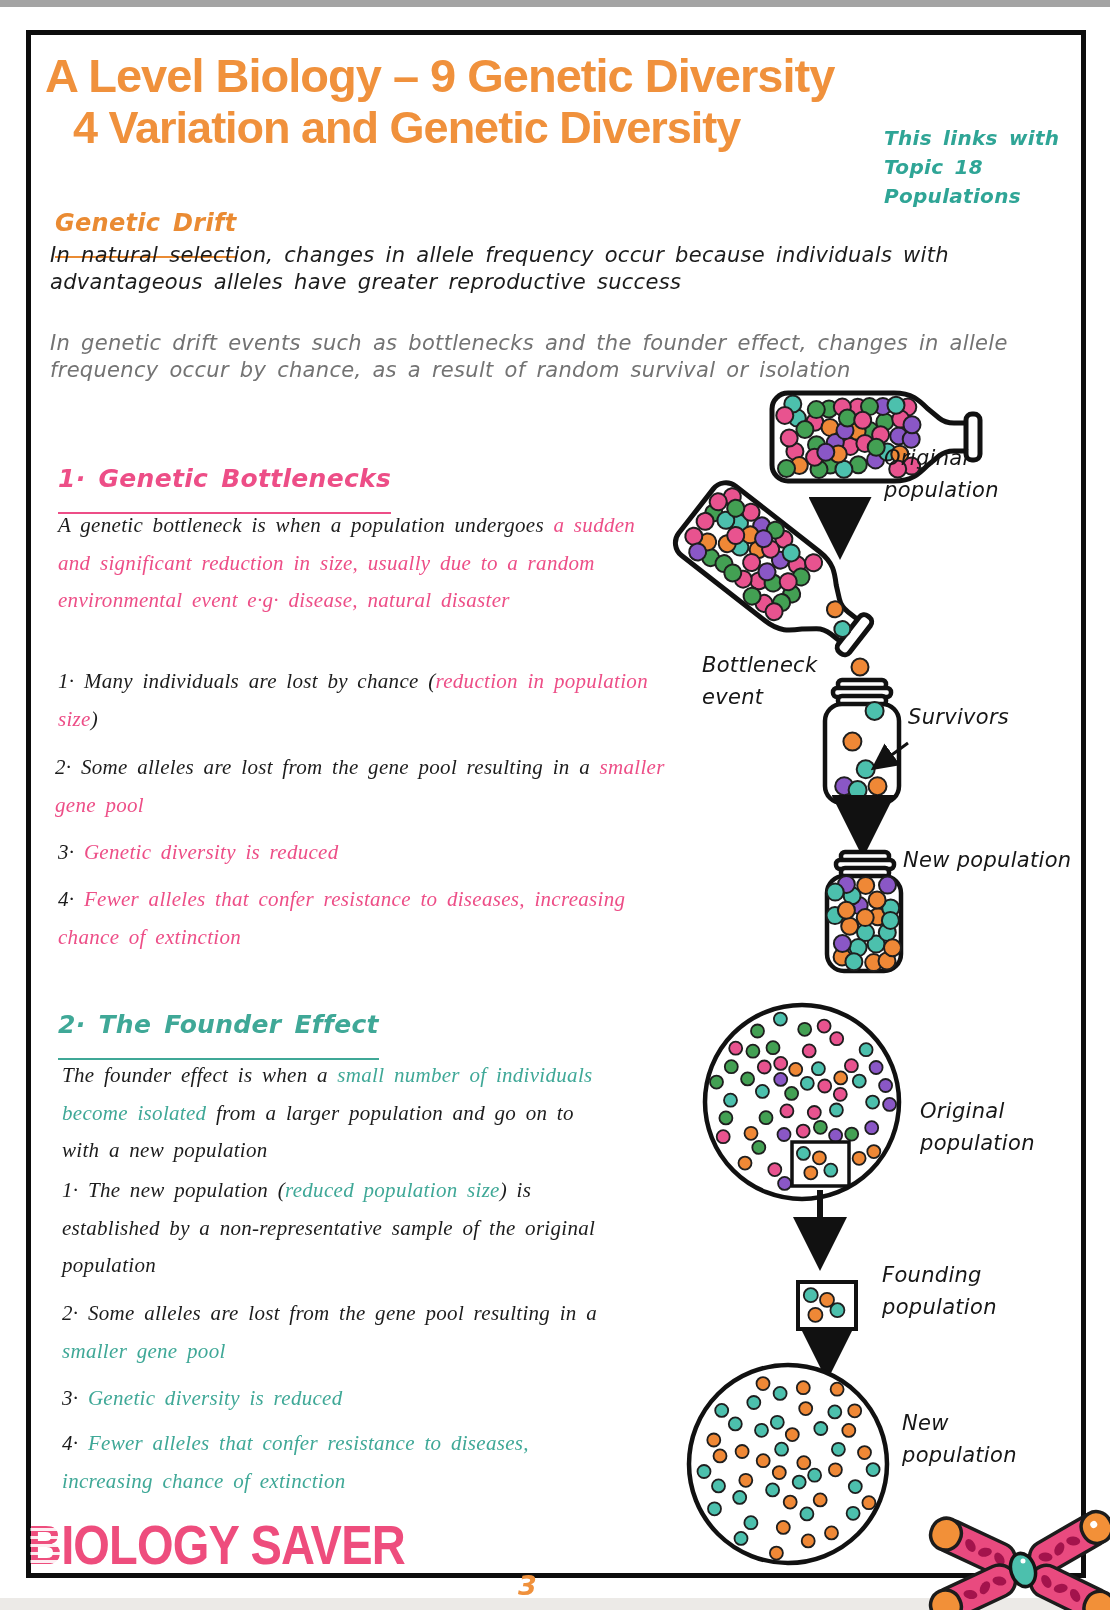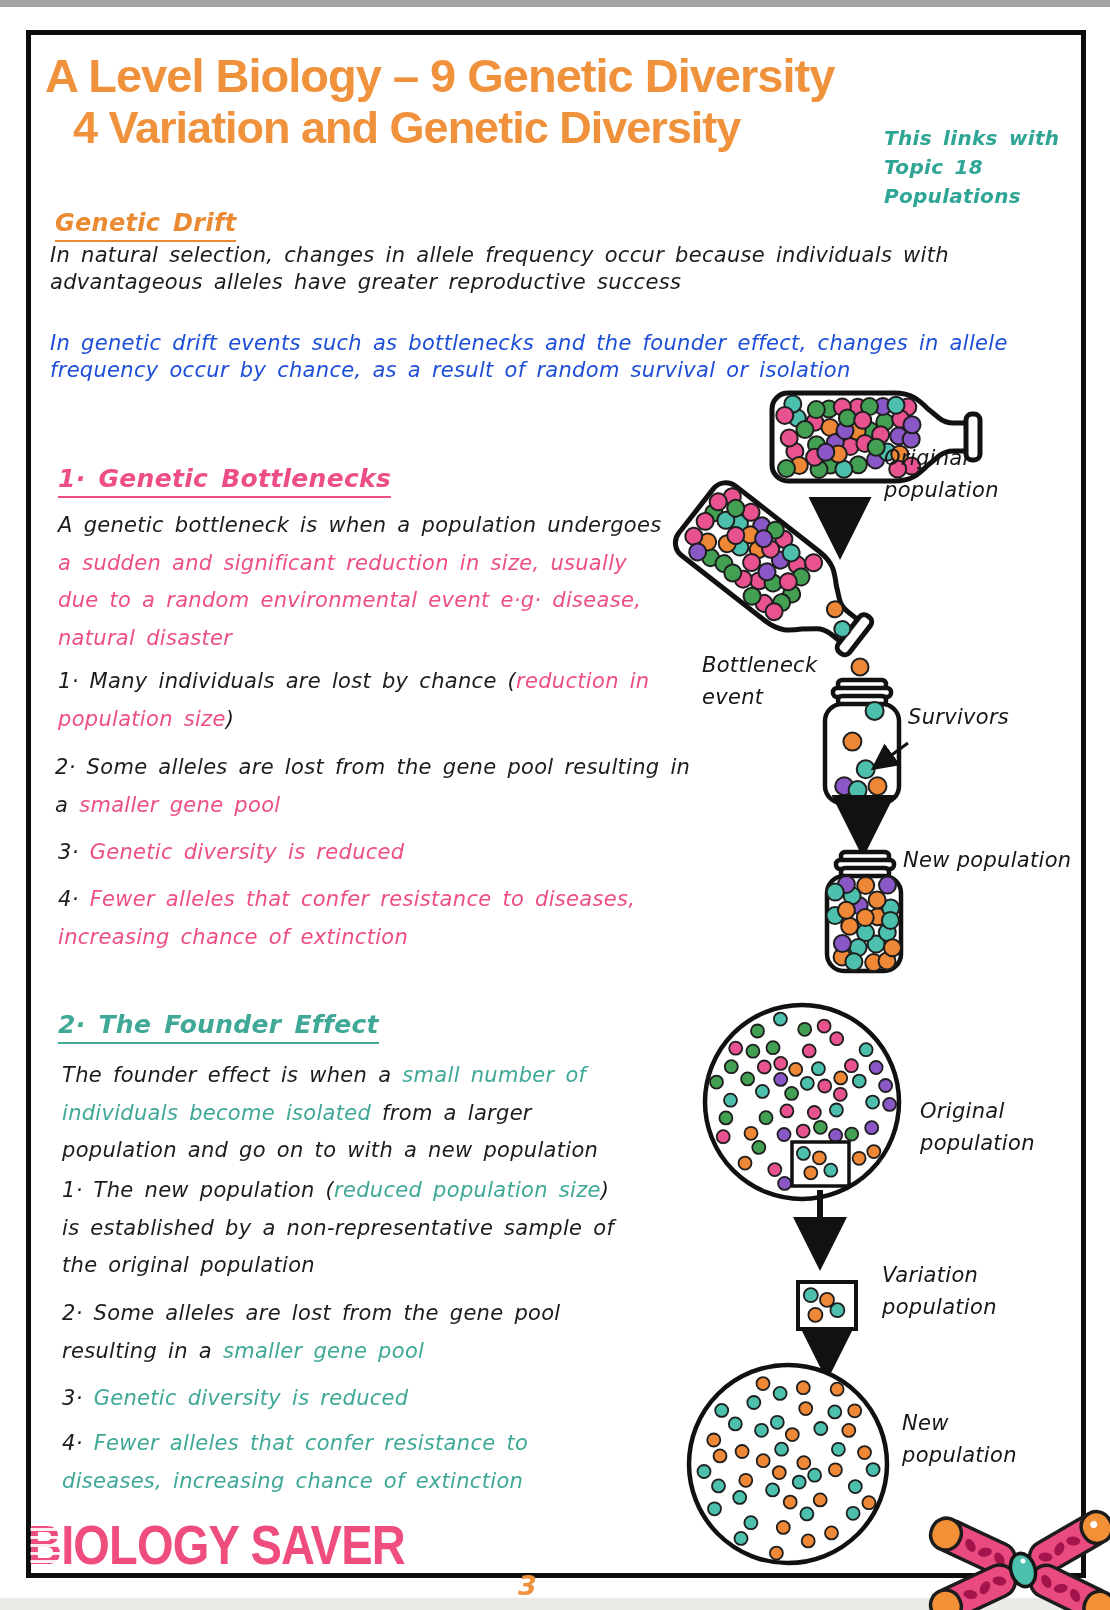--- a/index.html
+++ b/index.html
@@ -8,27 +8,27 @@
   .abs{position:absolute;}
   .top-strip{left:0;top:0;width:1110px;height:7px;background:#a4a4a4;}
   .bottom-strip{left:0;top:1598px;width:1110px;height:12px;background:#eceae7;}
   .frame{left:26px;top:30px;width:1060px;height:1548px;border:5px solid #0d0d0d;background:#fff;box-sizing:border-box;}
   
   .title1{left:45px;top:48px;font-family:"Liberation Sans",sans-serif;font-weight:600;font-size:47px;color:#f0913c;letter-spacing:-1px;}
   .title2{left:45px;top:102px;font-family:"Liberation Sans",sans-serif;font-weight:800;font-size:45px;color:#f0913c;letter-spacing:-1px;margin-left:28px;}
   .note{left:884px;top:80px;width:200px;color:#2fa596;font-style:italic;font-weight:600;font-size:20px;line-height:1.45;white-space:pre-line;}
   
   .hw{font-style:italic;letter-spacing:.3px;word-spacing:4px;margin-top:44px;}
-  .h-underline{display:inline-block;border-bottom:2.5px solid currentColor;padding-bottom:3px;}
+  .h-underline{display:inline-block;border-bottom:2.5px solid currentColor;padding-bottom:19px;}
   .sec-head{font-size:25px;font-weight:700;}
   .gd-head{left:55px;top:165px;color:#ea8b33;font-size:24px;font-weight:700;}
   .para{font-size:21px;color:#1c1c1c;}
   .lh-big{line-height:27px;}
-  .lh-med{line-height:37.5px;}
-  .c-black{color:#1c1c1c}.c-pink{color:#ed4e87}.c-teal{color:#3fa897}.c-orange{color:#1d4ed8}
+  .lh-med{line-height:37.5px;font-family:Liberation Serif, serif;}
+  .c-black{color:#1c1c1c}.c-pink{color:#ed4e87}.c-teal{color:#3fa897}.c-orange{color:#737373}
   .pink{color:#ed4e87}.teal{color:#3fa897}
   
   .dlabel{font-size:21px;font-style:italic;color:#161616;line-height:1.5;white-space:pre-line;letter-spacing:.3px;}
   
   .logo{left:28px;top:1512px;font-family:"Liberation Sans",sans-serif;font-weight:900;font-size:56px;color:#ee4d7d;
         transform:scaleX(.84);transform-origin:left top;letter-spacing:-1px;}
   .logo::before{content:"";position:absolute;left:3px;top:11px;width:36px;height:42px;
         background:repeating-linear-gradient(180deg,transparent 0 5px,rgba(255,255,255,.9) 5px 8px);pointer-events:none;}
   .pagenum{left:518px;top:1526px;color:#f0913c;font-weight:700;font-style:italic;font-size:27px;}
   svg{display:block;}
@@ -367,21 +367,21 @@
 </svg>
 
 <div class="abs dlabel" style="left:884px;top:443px;">Original
 population</div>
 <div class="abs dlabel" style="left:702px;top:650px;">Bottleneck
 event</div>
 <div class="abs dlabel" style="left:908px;top:702px;">Survivors</div>
 <div class="abs dlabel" style="left:903px;top:845px;">New population</div>
 <div class="abs dlabel" style="left:920px;top:1096px;">Original
 population</div>
-<div class="abs dlabel" style="left:882px;top:1260px;">Variation
+<div class="abs dlabel" style="left:882px;top:1260px;">Founding
 population</div>
 <div class="abs dlabel" style="left:902px;top:1408px;">New
 population</div>
 
 <div class="abs logo">BIOLOGY SAVER</div>
 <div class="abs pagenum hw">3</div>
 
 <svg class="abs" style="left:928px;top:1504px;" width="182" height="106" viewBox="0 0 182 106">
   <defs>
     <g id="chrom-arm">

